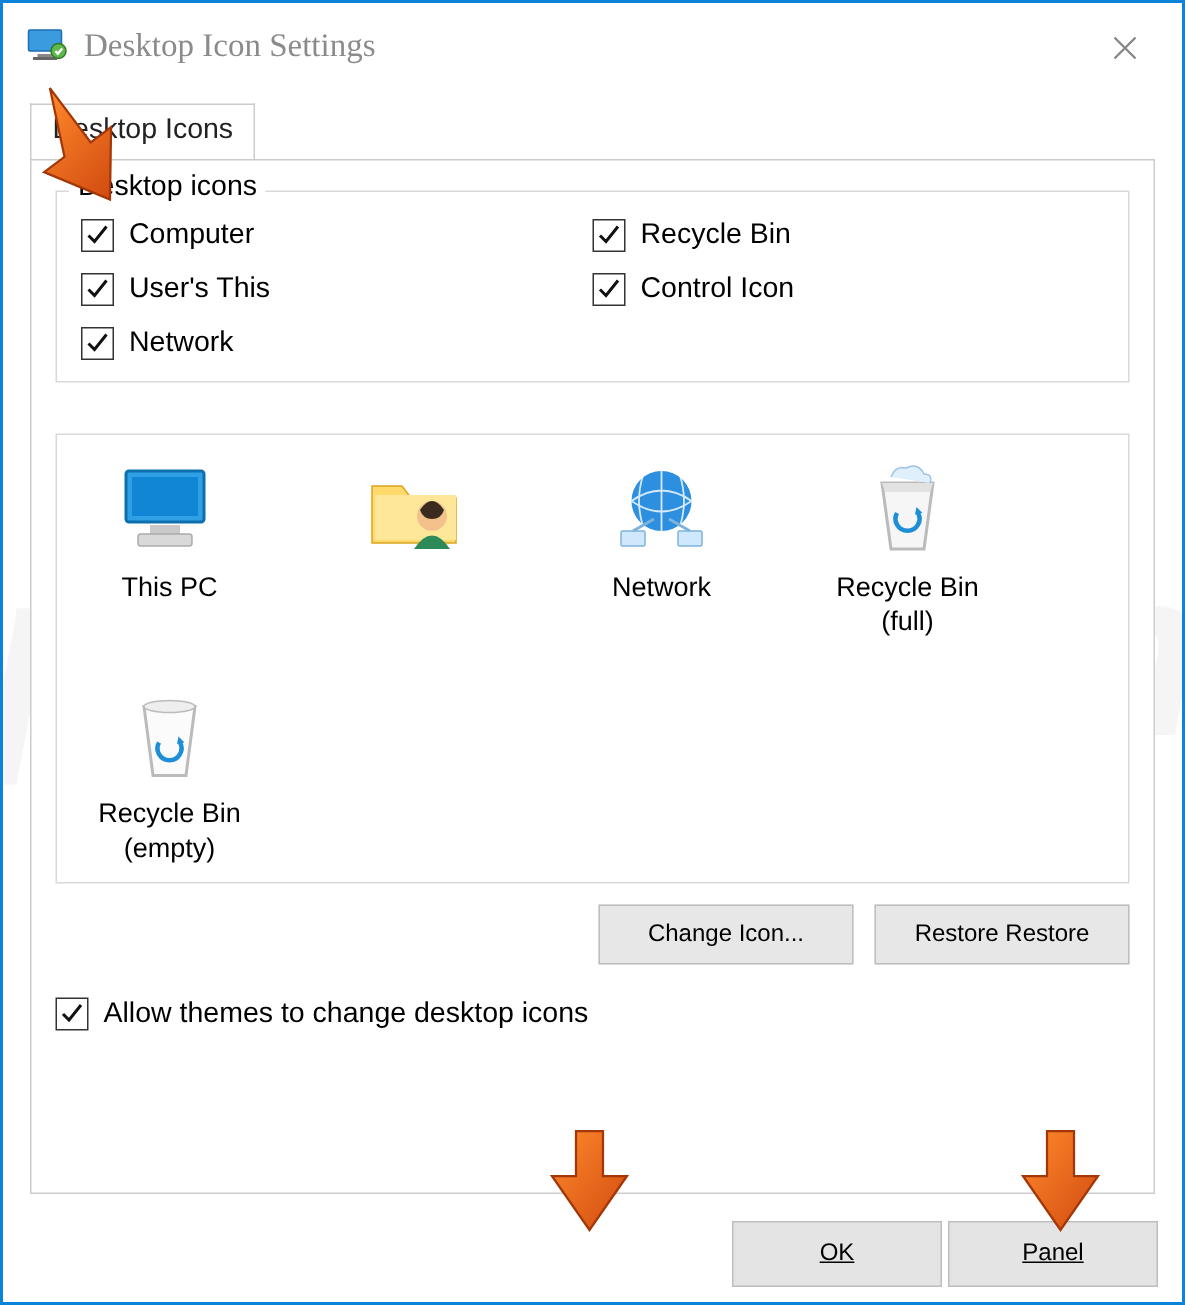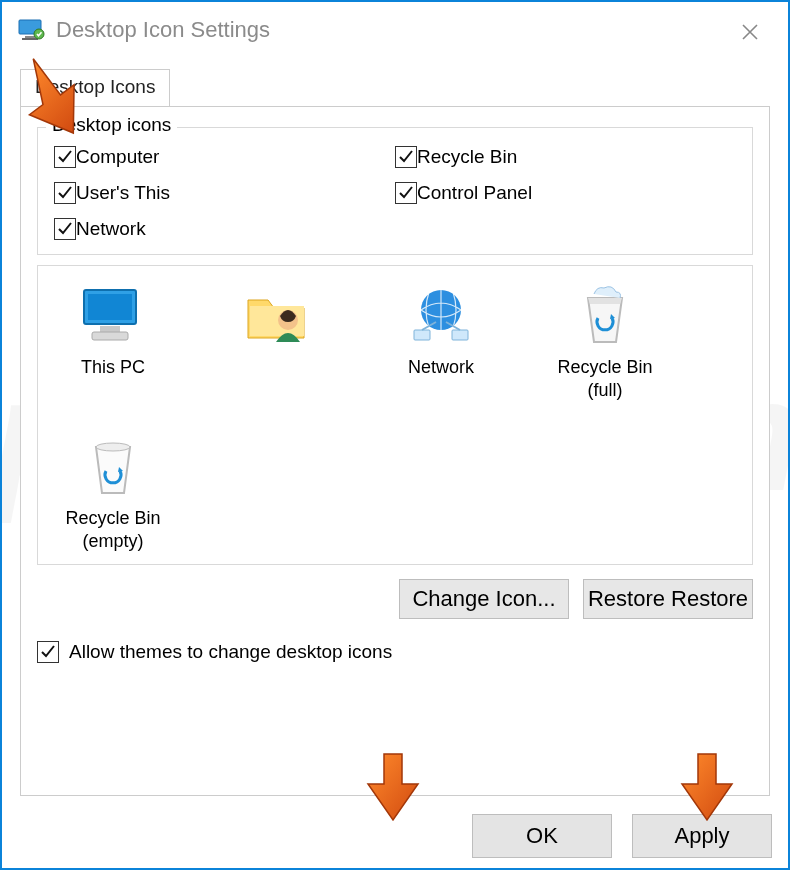--- a/index.html
+++ b/index.html
@@ -42,20 +42,21 @@
     z-index: 1;
   }
   .titlebar .app-icon {
     width: 28px; height: 24px;
     margin-right: 10px;
   }
   .titlebar .title {
     font-size: 22px;
     color: #8b8b8b;
     font-weight: 400;
+    font-family: Liberation Serif, serif;
   }
   .close-x {
     position: absolute;
     right: 18px; top: 10px;
     width: 40px; height: 40px;
     display:flex; align-items:center; justify-content:center;
     color: #888;
   }
   .close-x svg { width: 18px; height: 18px; }
 
@@ -103,35 +104,35 @@
     color: #000;
   }
   .chk-grid {
     display: grid;
     grid-template-columns: 1fr 1fr;
     row-gap: 14px;
   }
   .chk {
     display: flex;
     align-items: center;
-    gap: 0;
+    gap: 10px;
     font-size: 19px;
   }
   .cbox {
     width: 22px; height: 22px;
     border: 1px solid #333;
     display:flex; align-items:center; justify-content:center;
     background:#fff;
   }
   .cbox svg { width:16px; height:16px; }
 
   
   .preview {
     border: 1px solid #d9d9d9;
-    margin-top: 10px;
+    margin-top: 34px;
     padding: 18px 10px 10px 10px;
     min-height: 300px;
   }
   .icons-row {
     display: flex;
     gap: 34px;
     flex-wrap: wrap;
     align-items: flex-start;
   }
   .icon-item {
@@ -149,42 +150,43 @@
     display:flex;
     justify-content:flex-end;
     gap: 14px;
     margin-top: 14px;
   }
   .btn {
     min-width: 170px;
     height: 40px;
     border: 1px solid #bdbdbd;
     background: #e7e7e7;
-    font-size: 22px;
+    font-size: 16px;
     color:#000;
     display:flex; align-items:center; justify-content:center;
     cursor:pointer;
   }
 
   .themes-row {
     display:flex;
     align-items:flex-start;
     gap:10px;
     margin-top: 22px;
     font-size: 19px;
   }
 
   
   .bottom-btns {
     position: absolute;
     bottom: 10px;
     right: 16px;
     display:flex;
-    gap: 20px;
+    gap: 4px;
     z-index:1;
+    text-decoration:underline;
   }
   .bottom-btns .btn { min-width: 140px; height: 44px; background:#e4e4e4; }
 
   
   .arrow {
     position:absolute;
     z-index:5;
     pointer-events:none;
   }
 </style>
@@ -247,21 +249,21 @@
                 </svg>
               </span>
             <span>User's This</span>
           </label>
           <label class="chk">
             <span class="cbox">
                 <svg viewBox="0 0 16 16">
                   <path d="M2 8 l4 4 8-10" stroke="#111" stroke-width="2" fill="none"></path>
                 </svg>
               </span>
-            <span>Control Panel</span>
+            <span>Control Icon</span>
           </label>
           <label class="chk">
             <span class="cbox">
                 <svg viewBox="0 0 16 16">
                   <path d="M2 8 l4 4 8-10" stroke="#111" stroke-width="2" fill="none"></path>
                 </svg>
               </span>
             <span>Network</span>
           </label>
         </div>
@@ -348,21 +350,21 @@
               </svg>
             </span>
           <span>Allow themes to change desktop icons</span>
         </label>
       </div>
     </div>
   </div>
 
   <div class="bottom-btns">
     <div class="btn">OK</div>
-    <div class="btn">Apply</div>
+    <div class="btn">Panel</div>
   </div>
 
   <svg class="arrow" style="left:16px; top:56px; width:72px; height:80px;" viewBox="0 0 72 80">
     <defs>
         <linearGradient id="g1" x1="0" x2="1" y1="0" y2="1">
           <stop offset="0" stop-color="#ff8a2c"></stop>
           <stop offset="1" stop-color="#d14a10"></stop>
         </linearGradient>
       </defs>
     <path d="M10 4 L42 36 L54 24 L60 72 L14 60 L26 48 Z" transform="rotate(8 36 40)" fill="url(#g1)" stroke="#a33708" stroke-width="1.5"></path>

